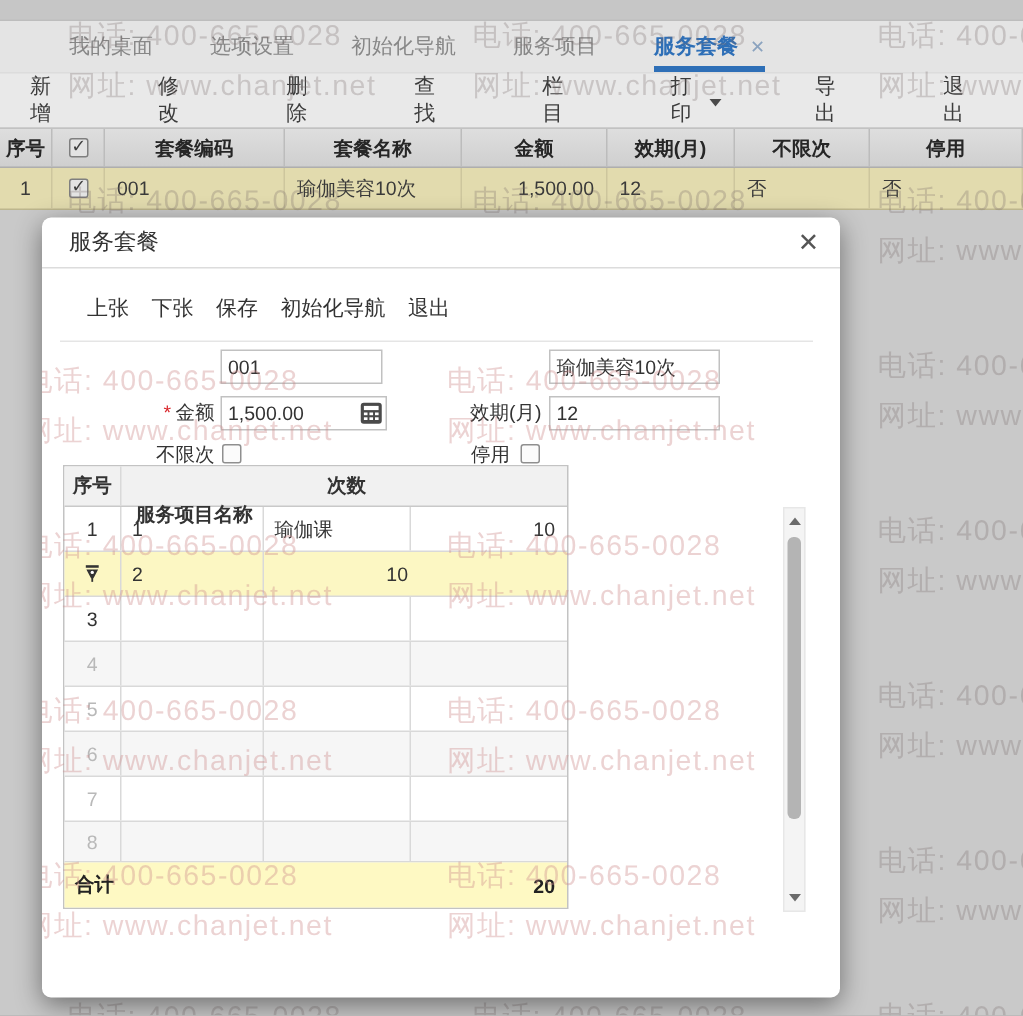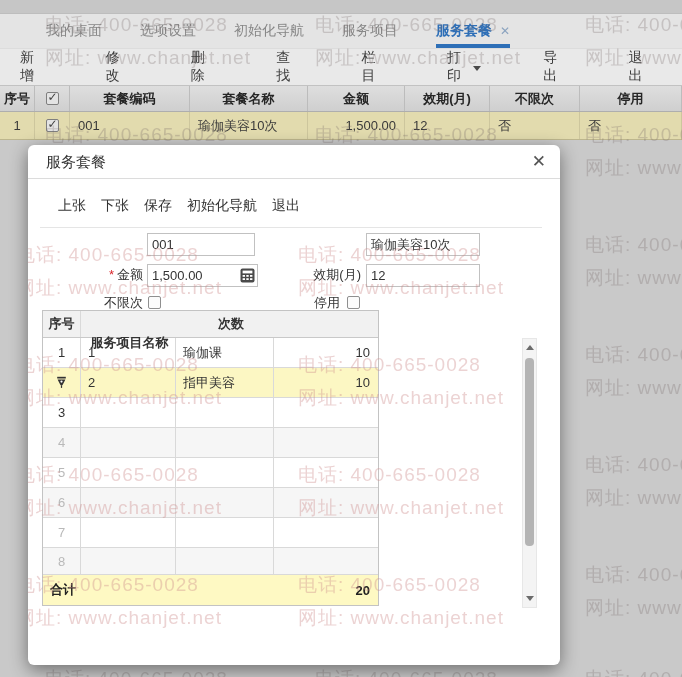--- a/index.html
+++ b/index.html
@@ -316,21 +316,20 @@
             <div class="pen">
               <svg width="13" height="13" viewBox="0 0 13 13">
                 <rect x="2.2" y="0.8" width="8.6" height="1.7" fill="#333"></rect>
                 <path d="M2.6 3.6 H10.4 L7.7 8.8 A1.3 1.3 0 0 1 5.3 8.8 Z" fill="#333"></path>
                 <circle cx="6.5" cy="5.6" r="1.1" fill="#fff"></circle>
                 <rect x="5.9" y="9.3" width="1.2" height="2.6" fill="#333"></rect>
               </svg>
             </div>
           </div>
           <div class="it-cell" style="width: 95px; padding: 0px 0px 0px 7px;">2</div>
-          <div class="it-cell" style="width: 98px; padding: 0px 0px 0px 7px;">指甲美容</div>
           <div class="it-cell" style="width: 104px; justify-content: flex-end; padding: 0px 8px 0px 0px;">10</div>
         </div>
         <div class="it-row">
           <div class="it-cell" style="width: 38px; justify-content: center;">3</div>
           <div class="it-cell" style="width: 95px; padding: 0px 0px 0px 7px;"></div>
           <div class="it-cell" style="width: 98px; padding: 0px 0px 0px 7px;"></div>
           <div class="it-cell" style="width: 104px; justify-content: flex-end; padding: 0px 8px 0px 0px;"></div>
         </div>
         <div class="it-row alt">
           <div class="it-cell muted" style="width: 38px; justify-content: center;">4</div>

